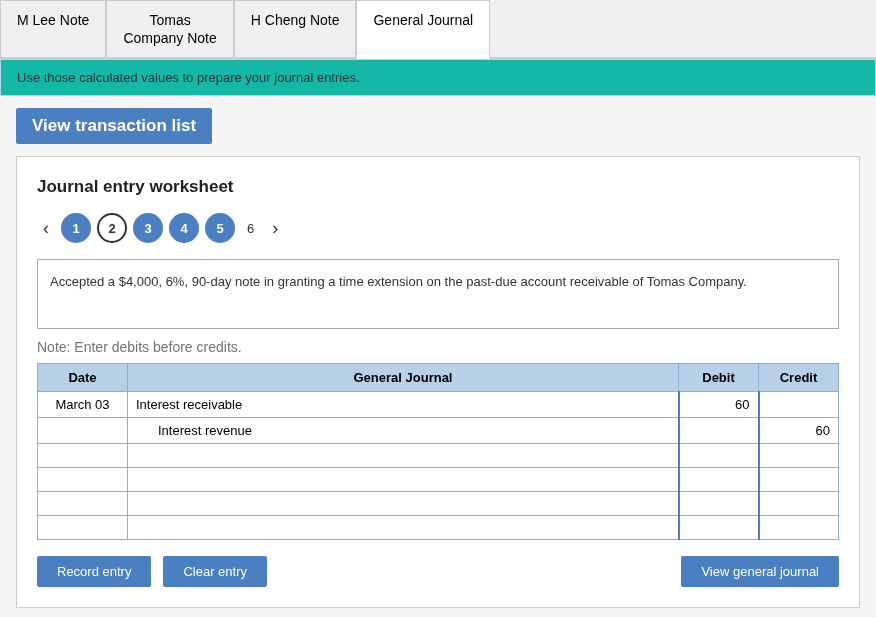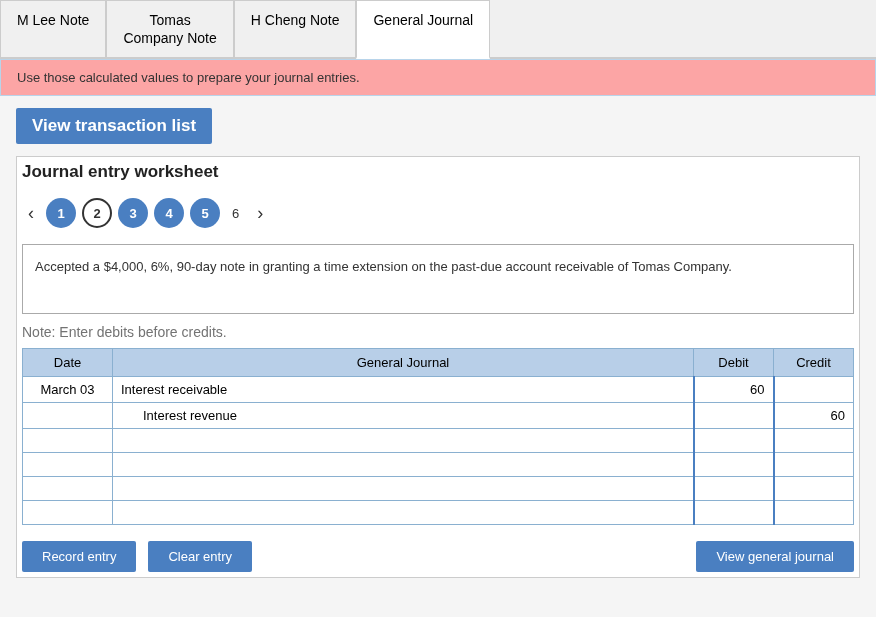--- a/index.html
+++ b/index.html
@@ -29,21 +29,21 @@
     }
     .tab.active {
       background: #fff;
       border-bottom: 2px solid #fff;
       margin-bottom: -2px;
       font-weight: normal;
     }
 
     
     .info-banner {
-      background: #fca5a5;
+      background: #14b8a6;
       border: 1px solid #b8d4ea;
       padding: 10px 16px;
       color: #333;
       font-size: 13px;
     }
 
     
     .btn-blue {
       background: #4a7fc1;
       color: #fff;
@@ -60,21 +60,21 @@
     }
     .btn-section {
       padding: 12px 16px;
     }
 
     
     .worksheet-container {
       margin: 0 16px 16px 16px;
       background: #fff;
       border: 1px solid #ccc;
-      padding: 5px;
+      padding: 20px;
     }
     .worksheet-title {
       font-size: 17px;
       font-weight: bold;
       margin-bottom: 16px;
       color: #222;
     }
 
     
     .pagination {
@@ -138,21 +138,21 @@
     .journal-table {
       width: 100%;
       border-collapse: collapse;
       margin-bottom: 16px;
     }
     .journal-table th {
       background: #b8cfe8;
       border: 1px solid #8ab0d0;
       padding: 6px 8px;
       text-align: center;
-      font-weight: normal;
+      font-weight: bold;
       font-size: 13px;
     }
     .journal-table td {
       border: 1px solid #8ab0d0;
       padding: 4px 8px;
       font-size: 13px;
       height: 26px;
     }
     .journal-table td.date-col {
       text-align: center;

